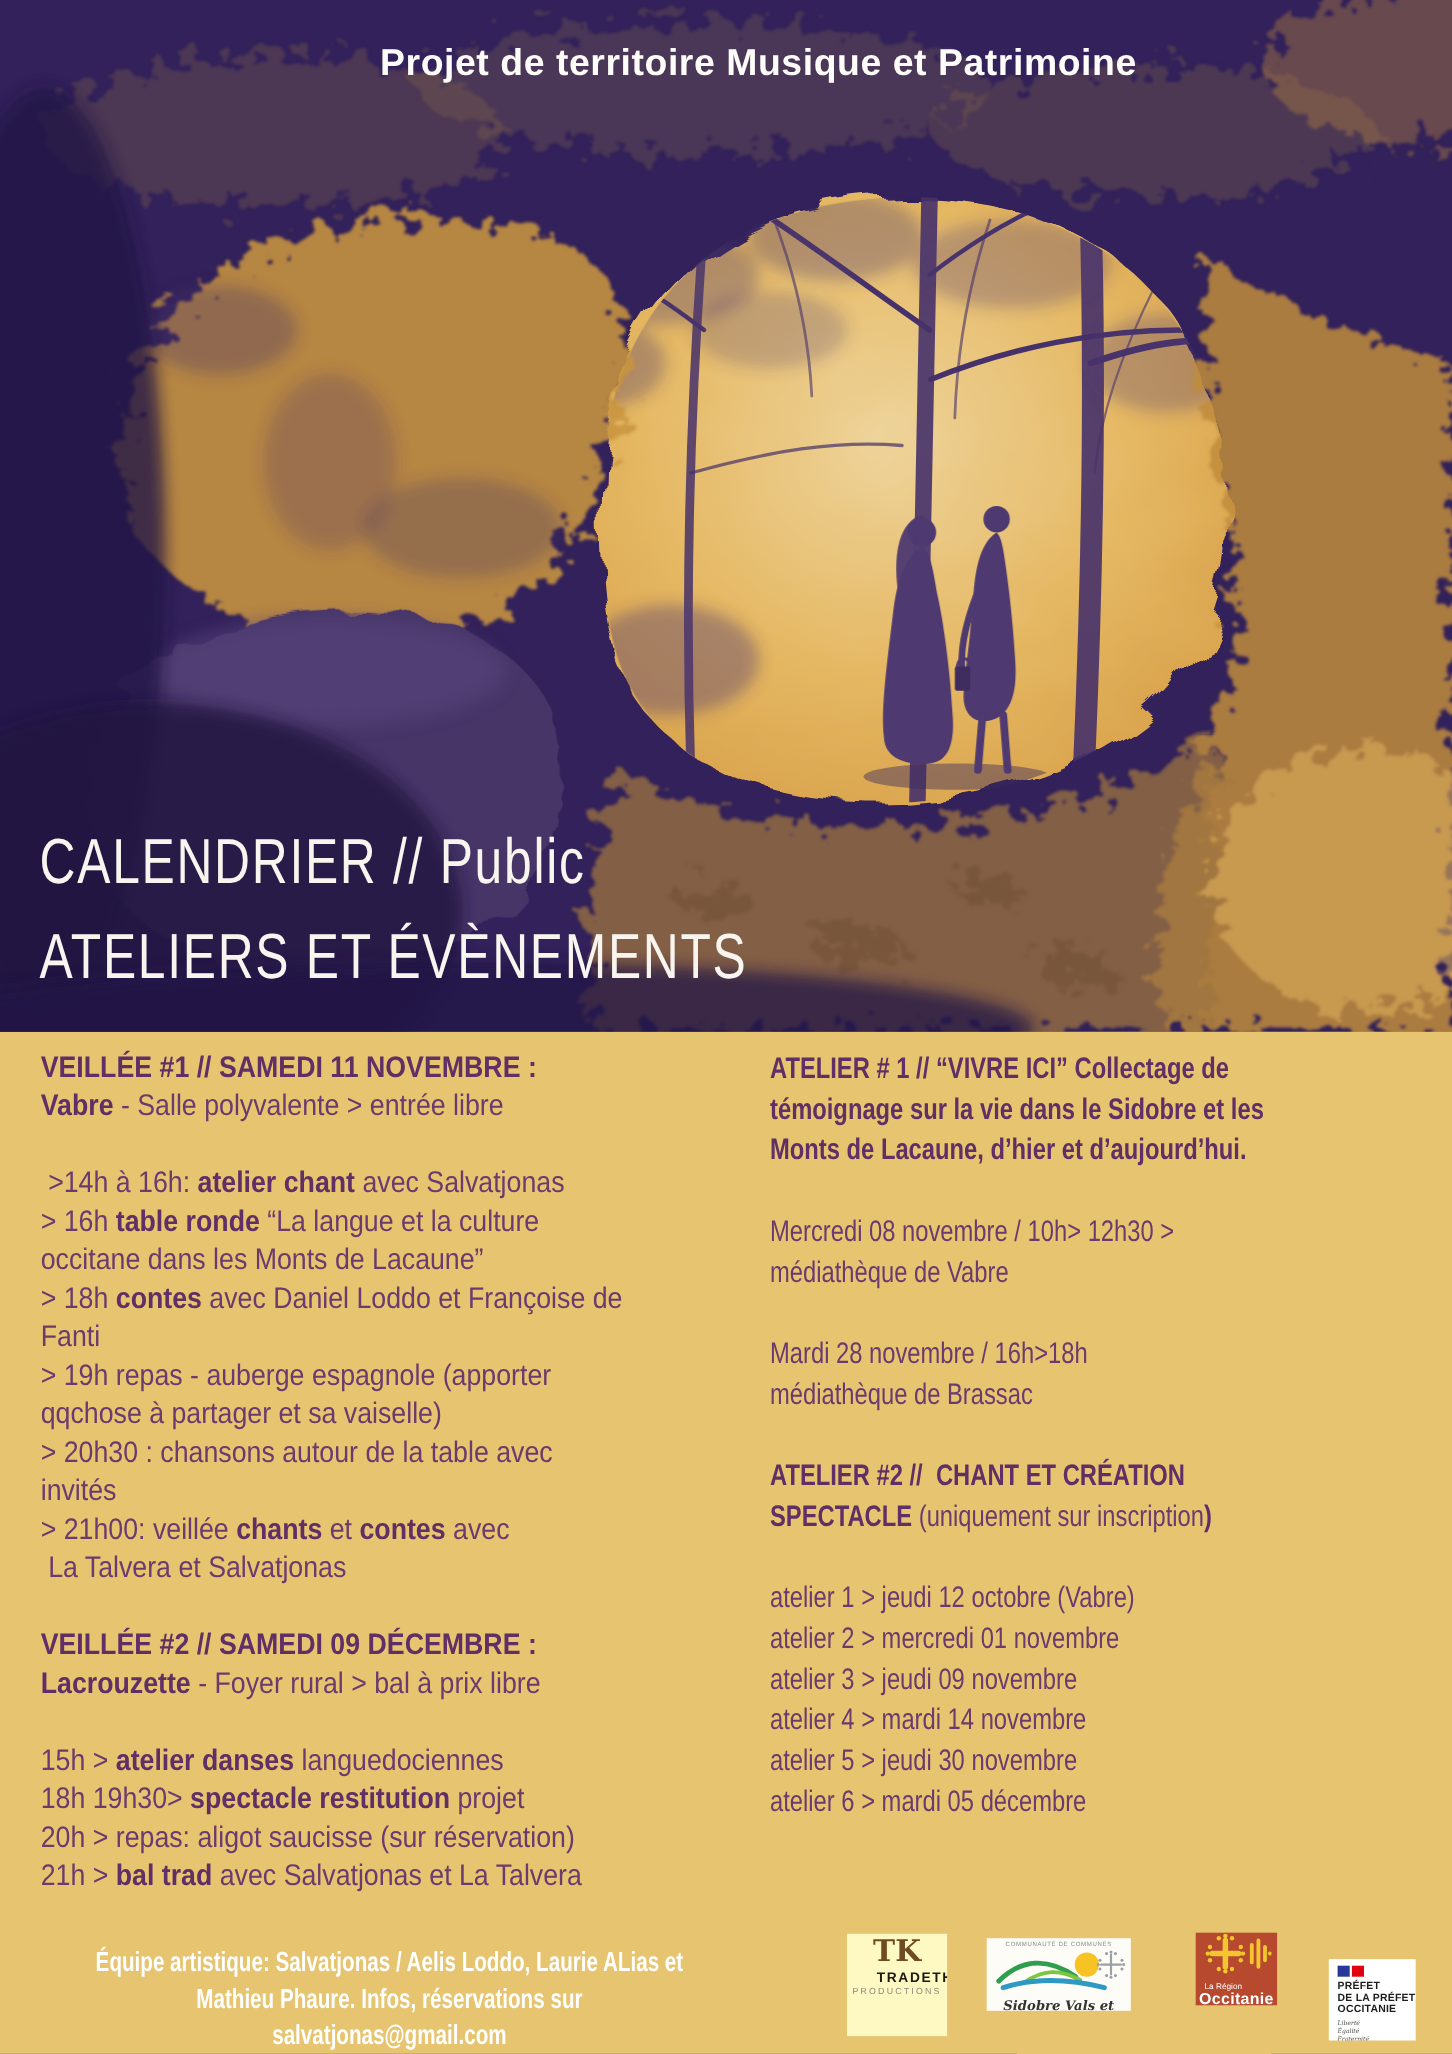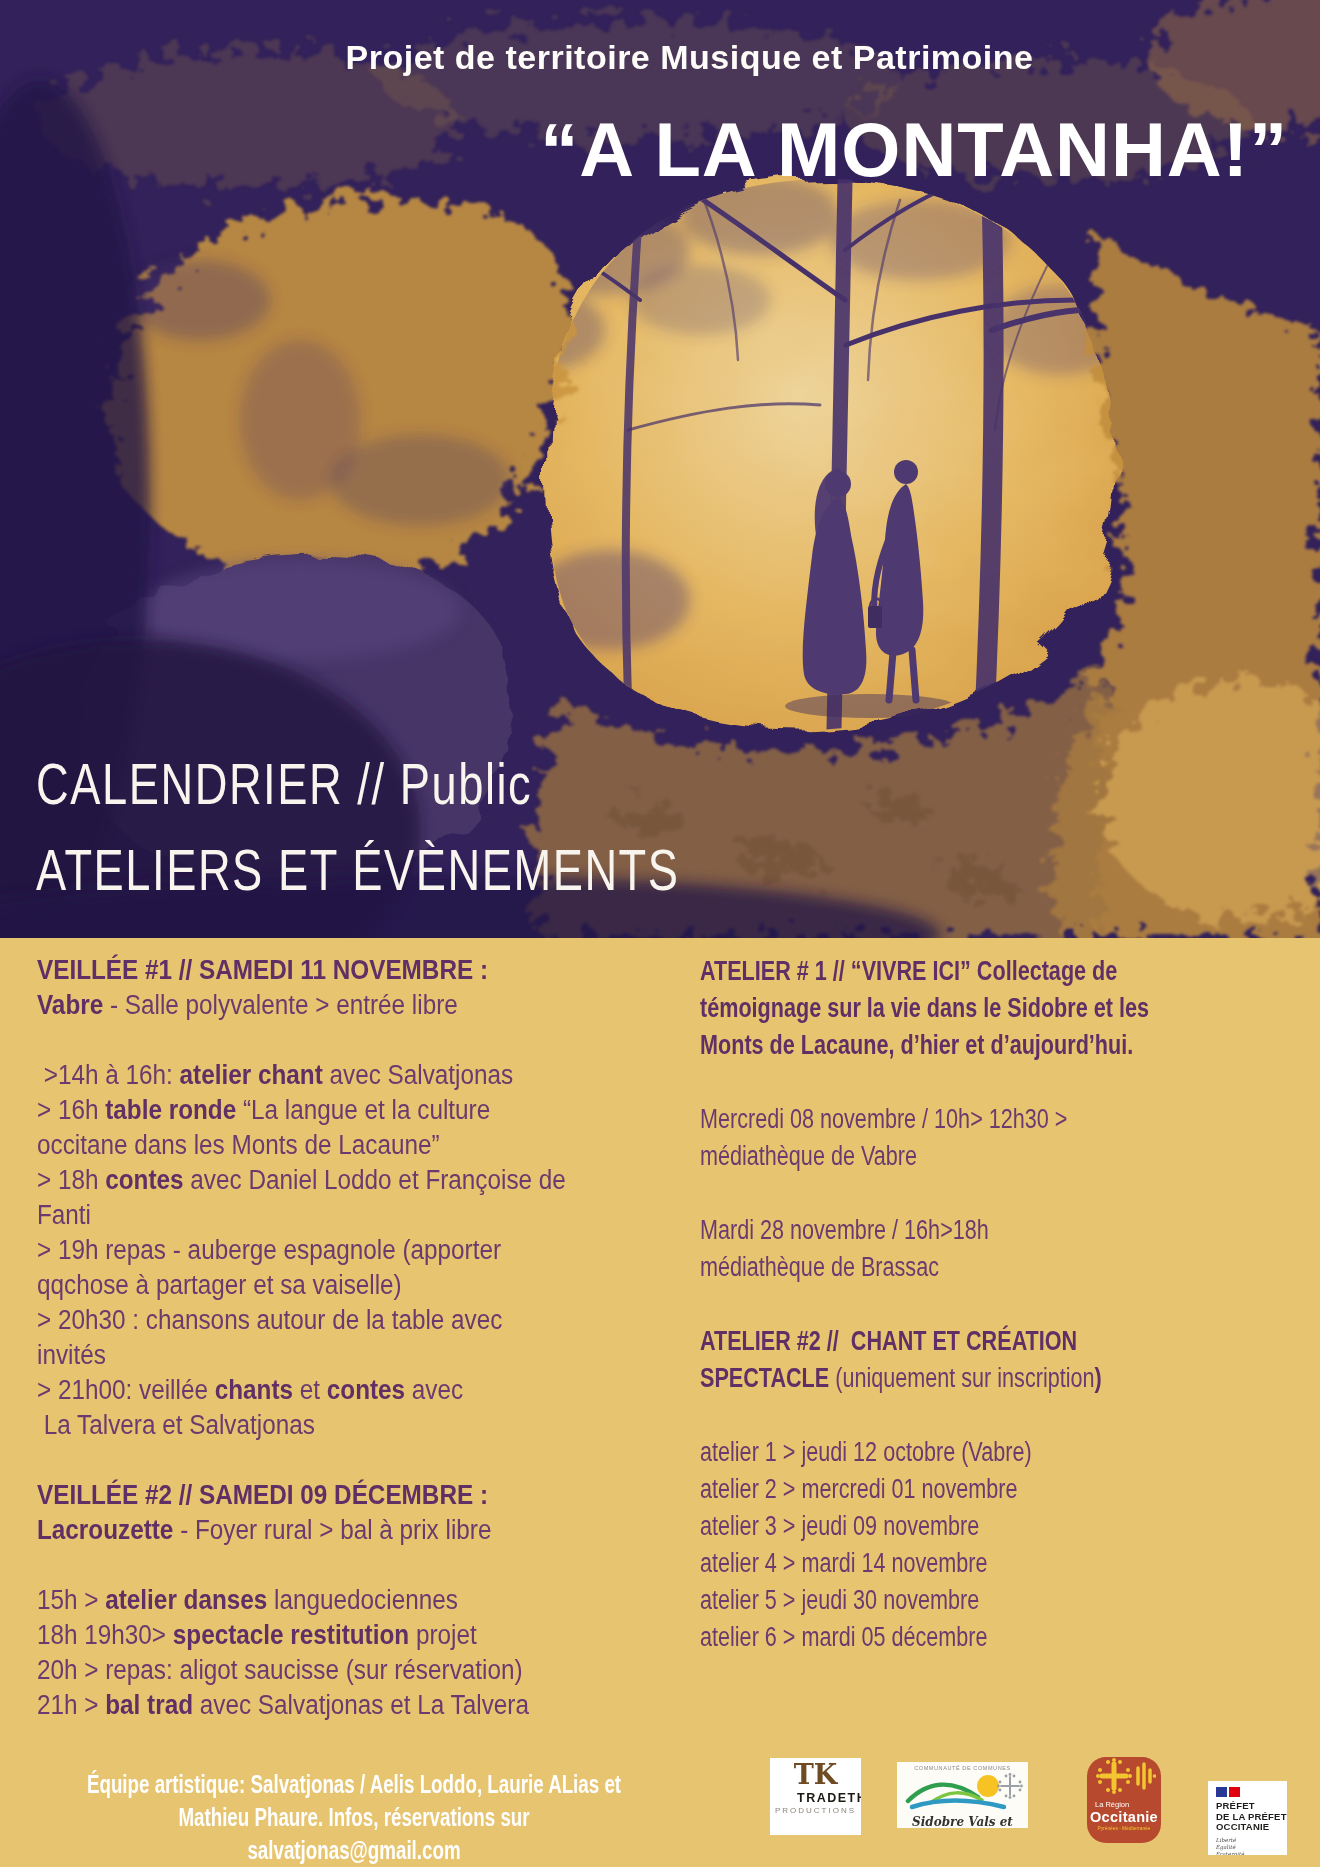--- a/index.html
+++ b/index.html
@@ -23,29 +23,29 @@
   .col{position:absolute;color:#6b3a6e;font-size:27px;}
   .colL{left:37px;top:15px;width:700px;line-height:35px;transform:scaleX(.9);transform-origin:0 0;}
   .colR{left:700px;top:15px;width:760px;line-height:37px;transform:scaleX(.8);transform-origin:0 0;}
   .tline{white-space:pre-wrap;}
   .tline .b{font-weight:700;color:#602f65;}
 
   
   .credits{position:absolute;left:-76px;top:830px;width:860px;text-align:center;color:#ffffff;
            font-weight:700;font-size:25px;line-height:33px;transform:scaleX(.75);transform-origin:50% 0;}
   .logo{position:absolute;box-sizing:border-box;overflow:hidden;}
-  .logo-tradethik{left:770px;top:820px;width:91px;height:77px;background:#ffffff;text-align:center;}
+  .logo-tradethik{left:770px;top:820px;width:91px;height:93px;background:#fef9c3;text-align:center;}
   .tk-mono{font-family:"DejaVu Serif",serif;font-weight:700;color:#6f4b24;font-size:27px;line-height:34px;}
   .tk-name{font-size:12.5px;font-weight:700;color:#1c1913;letter-spacing:1.5px;line-height:13px;margin-left:27px;}
   .tk-sub{font-size:8px;color:#8d867a;letter-spacing:2px;line-height:11px;}
   .logo-sidobre{left:897px;top:824px;width:131px;height:66px;background:#fdfcf6;text-align:center;}
   .sv-top{font-size:5.5px;color:#8a8a8a;letter-spacing:.6px;line-height:9px;padding-top:2px;}
   .sv-script{font-family:"DejaVu Serif",serif;font-style:italic;font-weight:700;font-size:12px;
              color:#333;line-height:14px;}
-  .logo-region{left:1087px;top:819px;width:74px;height:86px;background:#b7492e;text-align:center;color:#fff;border-radius:19px;}
+  .logo-region{left:1087px;top:819px;width:74px;height:66px;background:#b7492e;text-align:center;color:#fff;}
   .rg-small{font-size:7.5px;line-height:9px;text-align:left;padding-left:8px;margin-top:1px;}
   .rg-big{font-size:14.5px;font-weight:700;line-height:16px;letter-spacing:.3px;}
   .rg-sub{font-size:4.8px;color:#f2c531;line-height:7px;}
   .logo-prefet{left:1208px;top:843px;width:79px;height:74px;background:#ffffff;padding:6px 0 0 8px;
                color:#1d1d1b;}
   .pf-flag{height:10px;margin-bottom:4px;}
   .pf-flag span{display:inline-block;width:11px;height:10px;margin-right:2px;vertical-align:top;}
   .pf-flag .fb{background:#273896;} .pf-flag .fr{background:#e1000f;}
   .pf-l{font-size:9.5px;font-weight:700;line-height:10.5px;letter-spacing:.2px;}
   .pf-motto{margin-top:4px;font-family:"DejaVu Serif",serif;font-style:italic;font-size:5.5px;
@@ -155,21 +155,20 @@
       </g>
 
       <g>
         <ellipse cx="40" cy="500" rx="110" ry="420" fill="#241746" opacity=".8" filter="url(#soft)"></ellipse>
         <ellipse cx="140" cy="830" rx="280" ry="190" fill="#20143f" opacity=".8" filter="url(#soft)"></ellipse>
         <ellipse cx="420" cy="935" rx="520" ry="60" fill="#241746" opacity=".75" filter="url(#soft)"></ellipse>
       </g>
     </svg>
 
     <div class="kicker">Projet de territoire Musique et Patrimoine</div>
-    <div class="title">“A LA MONTANHA!”</div>
     <div class="cal cal1">CALENDRIER // Public</div>
     <div class="cal cal2">ATELIERS ET ÉVÈNEMENTS</div>
   </div>
 
   <div class="panel">
     <div class="col colL">
         <div class="tline"><span class="b">VEILLÉE #1 // SAMEDI 11 NOVEMBRE :</span></div>
         <div class="tline"><span class="b">Vabre</span><span> - Salle polyvalente &gt; entrée libre</span></div>
         <div class="tline">&nbsp;</div>
         <div class="tline"><span> &gt;14h à 16h: </span><span class="b">atelier chant</span><span> avec Salvatjonas</span></div>

